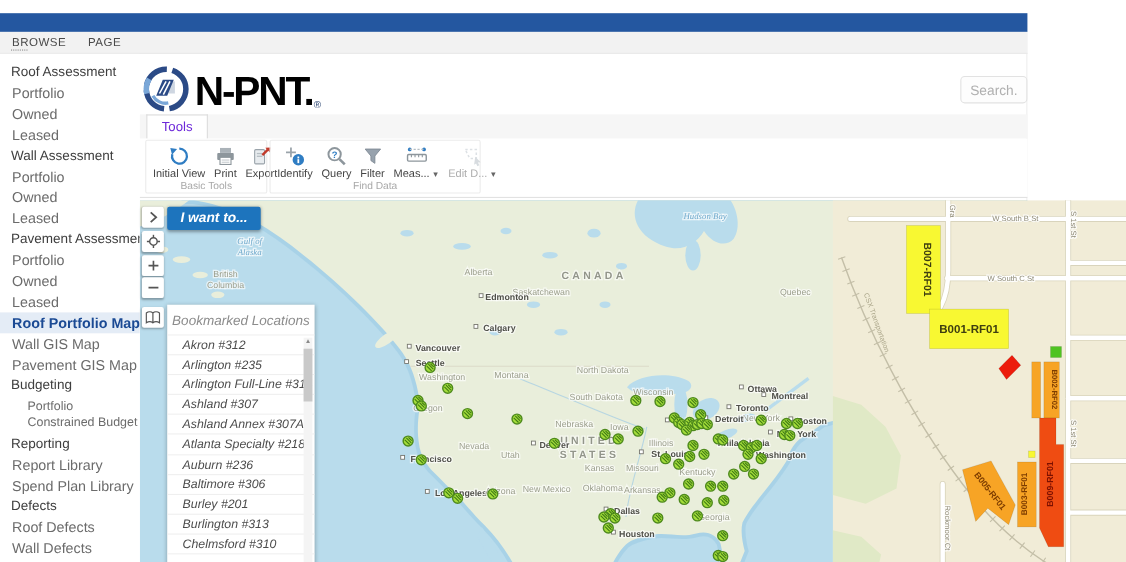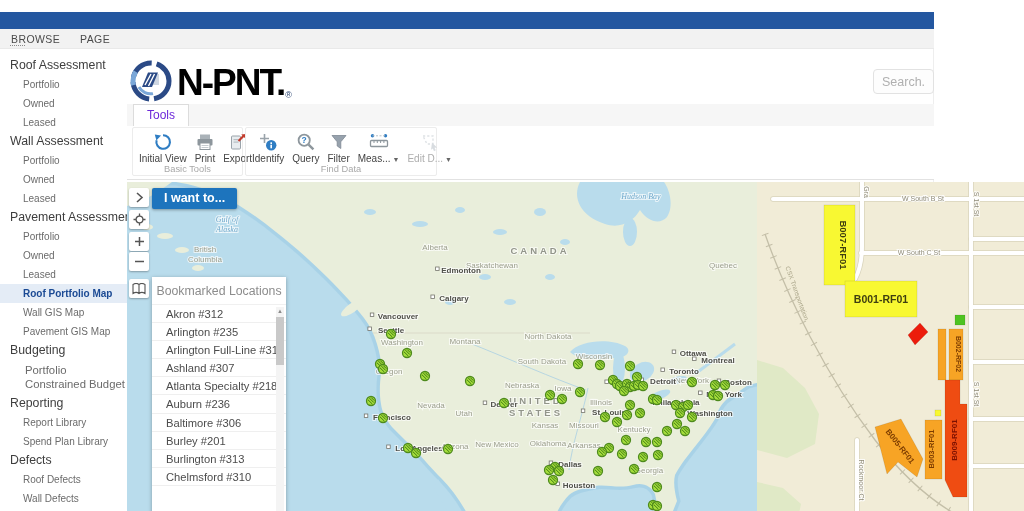--- a/index.html
+++ b/index.html
@@ -12,21 +12,21 @@
   .suitebar { position:absolute; left:0; top:0; width:934px; height:17px; background:#2457a0; }
   .ribbonbar { position:absolute; left:0; top:17px; width:934px; height:20px; background:#f2f2f2;
     border-bottom:1px solid #e9e9e9; display:flex; align-items:center; gap:20px; padding-left:11px; }
   .ribbon-tab { font-size:10.5px; color:#4a4a4a; letter-spacing:.4px; cursor:pointer; }
   .focus-frag { position:absolute; left:10px; top:33px; width:15px; border-top:1px dotted #8a8a8a; }
 
   
   .sidebar { position:absolute; left:0; top:37px; width:127px; height:474px; background:#fff; z-index:6; padding-top:7px; }
   .side-sec { padding:0 4px 0 10px; height:19px; line-height:19px; font-size:12.3px; color:#3e3e3e;
     white-space:nowrap; overflow:hidden; }
-  .side-item { padding-left:23px; height:19px; line-height:19px; font-size:10px; color:#6b6b6b;
+  .side-item { padding-left:11px; height:19px; line-height:19px; font-size:13px; color:#6b6b6b;
     cursor:pointer; white-space:nowrap; overflow:hidden; }
   .side-item.wrap2 { white-space:normal; height:auto; line-height:14px; font-size:11.3px; padding:3px 2px 3px 25px; }
   .side-item.active { background:#e4ecf6; color:#1b4a94; font-weight:bold; }
 
   
   .logo { position:absolute; left:128px; top:48px; height:46px; display:flex; align-items:center; z-index:2; }
   .logo-text { font-size:37px; font-weight:bold; color:#000000; letter-spacing:-2px; margin-left:3px; }
   .logo-reg { font-size:9px; color:#27416f; align-self:flex-end; margin:0 0 6px 1px; }
   .search { position:absolute; left:873px; top:57px; width:61px; height:25px; border:1px solid #e2e2e2;
     border-radius:4px; background:#fdfdfd; font-size:12.5px; color:#777; padding:0 8px;
@@ -57,21 +57,21 @@
   .ml-region { fill:#9b9e8c; font-size:8px; }
   .ml-country { fill:#92958a; font-size:9.5px; font-weight:bold; letter-spacing:3px; }
   .ml-city { fill:#50504a; font-size:8px; font-weight:bold; }
   .ml-water { fill:#6fa9cc; font-size:8px; font-style:italic; font-family:"Liberation Serif",serif; }
   .citysq { fill:#fff; stroke:#74746c; stroke-width:.8; }
   .st-lbl { fill:#8f8b77; font-size:7px; text-anchor:middle; paint-order:stroke; stroke:rgba(255,255,255,.8); stroke-width:2px; }
   .rr-lbl { fill:#a9a488; font-size:6.5px; text-anchor:middle; }
   .bld-lbl { font-weight:bold; text-anchor:middle; }
 
   
-  .map-ui { z-index:10; position:absolute; }
+  .map-ui { z-index:10; position:absolute;font-style:italic; }
   .iwant { left:152px; top:176px; height:21px; background:#1d74bd; color:#fff; font-weight:bold;
     font-size:12.5px; line-height:21px; padding:0 12px; border-radius:2px;
     box-shadow:0 1px 3px rgba(0,0,0,.35); cursor:pointer; }
   .mbtn { position:absolute; left:129px; width:20px; height:19px; background:#fff; border-radius:2px;
     box-shadow:0 1px 2px rgba(0,0,0,.3); color:#555; text-align:center; cursor:pointer;
     display:flex; align-items:center; justify-content:center; font-size:13px; }
   .bkpanel { left:152px; top:265px; width:134px; height:246px; background:#fff;
     box-shadow:0 1px 4px rgba(0,0,0,.3); overflow:hidden; }
   .bkhead { height:28px; line-height:28px; text-align:center; font-size:12.3px; color:#8c8c8c;
     border-bottom:1px solid #f0f0f0; }
@@ -503,20 +503,21 @@
       </svg>
   </div>
 
   <div class="map-ui bkpanel">
     <div class="bkhead">Bookmarked Locations</div>
     <div id="bklist">
         <div class="bkitem">Akron #312</div>
         <div class="bkitem">Arlington #235</div>
         <div class="bkitem">Arlington Full-Line #314</div>
         <div class="bkitem">Ashland #307</div>
+        <div class="bkitem">Ashland Annex #307A</div>
         <div class="bkitem">Atlanta Specialty #218</div>
         <div class="bkitem">Auburn #236</div>
         <div class="bkitem">Baltimore #306</div>
         <div class="bkitem">Burley #201</div>
         <div class="bkitem">Burlington #313</div>
         <div class="bkitem">Chelmsford #310</div>
       </div>
     <div class="bkscroll">
       <div class="bkarrow">▲</div>
       <div class="bkthumb"></div>

